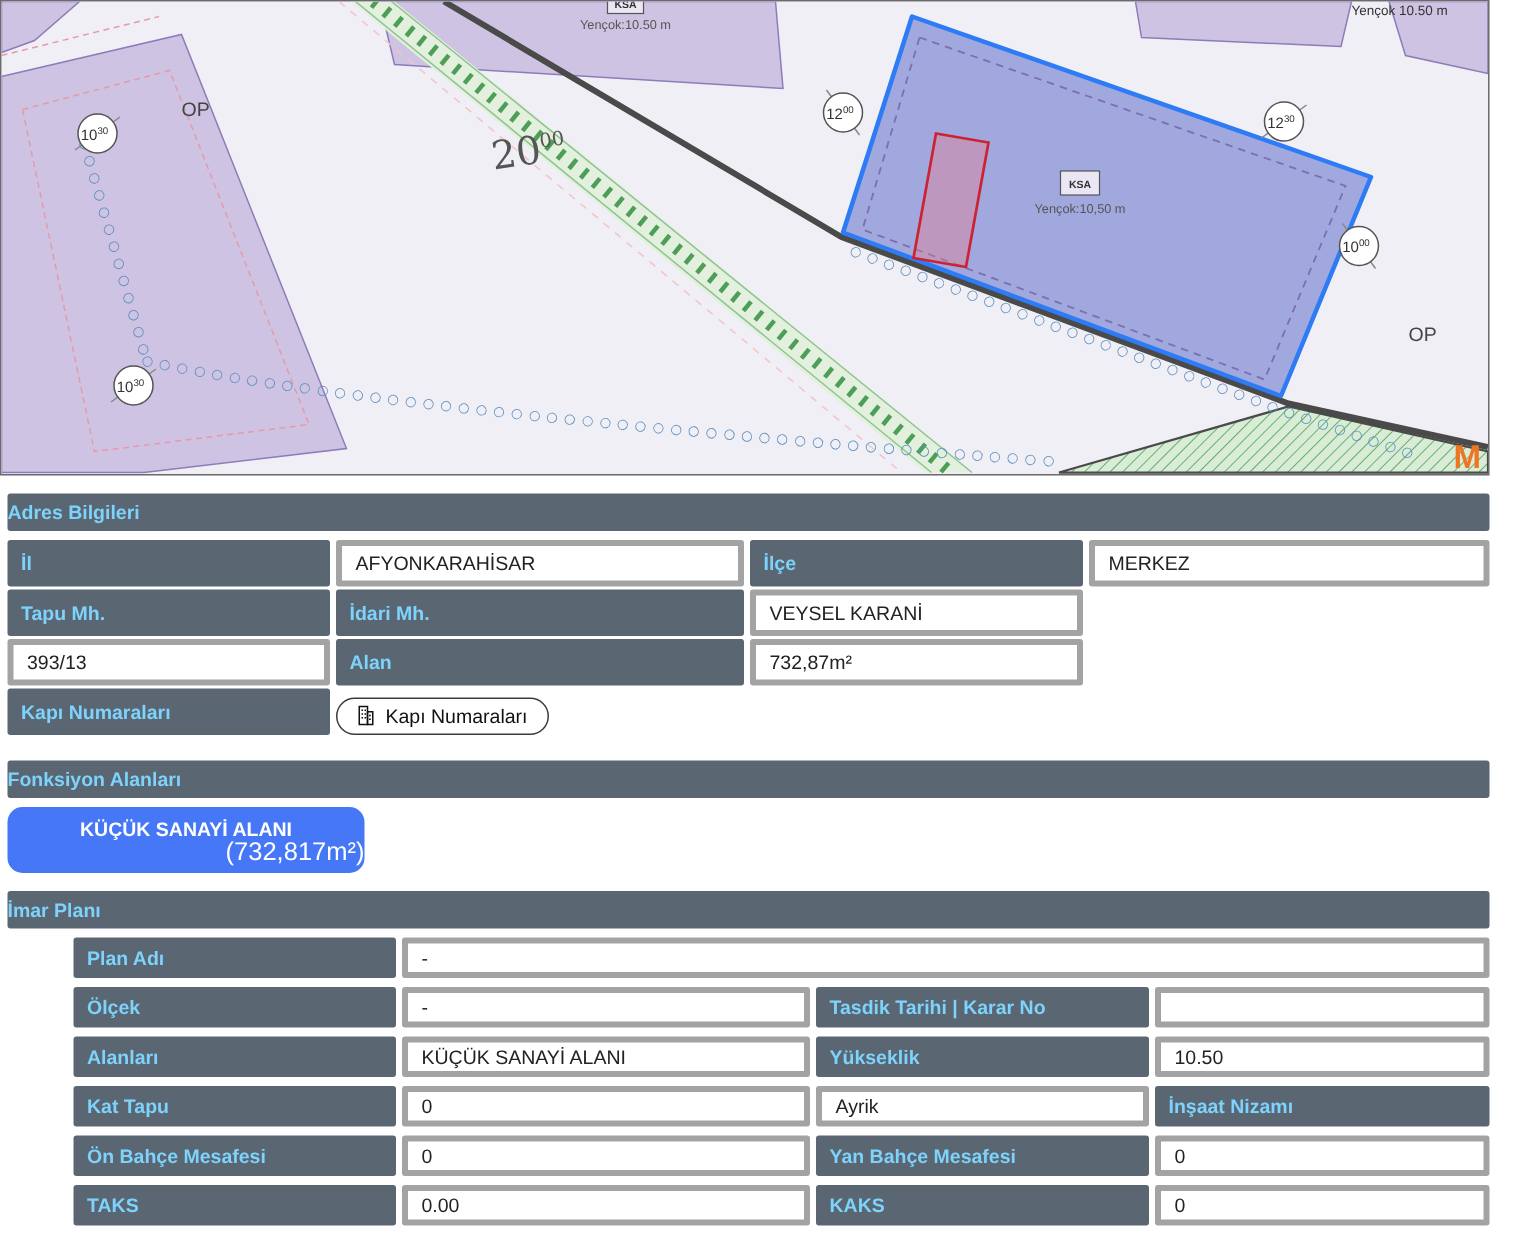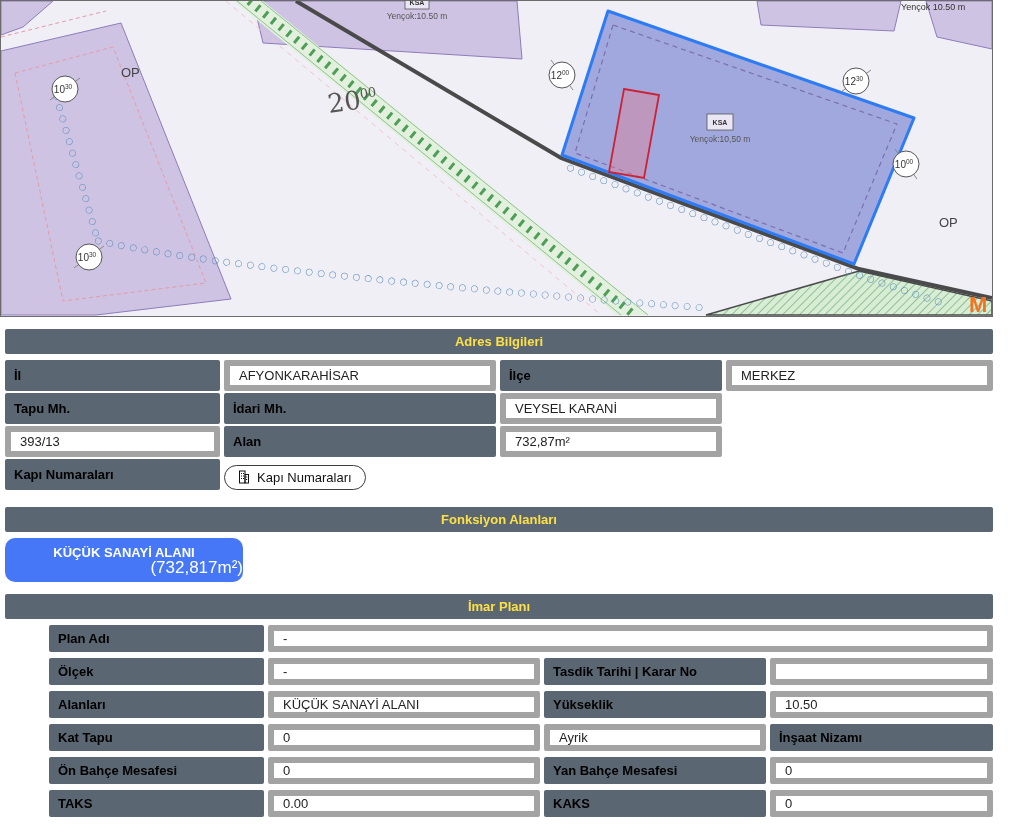--- a/index.html
+++ b/index.html
@@ -5,26 +5,26 @@
   html,body{margin:0;padding:0;background:#fff;}
   body{width:1011px;font-family:"Liberation Sans","DejaVu Sans",sans-serif;-webkit-font-smoothing:antialiased;}
   .page{position:relative;width:1011px;height:832px;overflow:hidden;background:#fff;}
 
   
   .map-wrap{position:absolute;left:0;top:0;width:991px;height:315px;border:1px solid #6b6b6b;background:#f1eff6;overflow:hidden;}
   .map-wrap svg{display:block;}
 
   
   .content{position:absolute;left:5px;top:317px;width:988px;}
-  .section-header{height:25px;line-height:25px;background:#5a6672;color:#fde047;font-size:13px;font-weight:bold;text-align:center;border-radius:2px;margin:12px 0 6px 0;}
+  .section-header{height:25px;line-height:25px;background:#5a6672;color:#7dd3fc;font-size:13px;font-weight:bold;text-align:left;border-radius:2px;margin:12px 0 6px 0;}
   .section-header:first-child{margin-top:12px;}
   .trow{display:grid;grid-template-columns:215px 272px 222px 1fr;column-gap:4px;margin-bottom:2px;}
   .c{display:flex;align-items:center;box-sizing:border-box;font-size:13px;border-radius:2px;}
-  .lab{background:#5a6672;color:#000000;font-weight:bold;padding:0 9px;height:31px;}
-  .val{background:#fff;border:6px solid #a3a3a3;color:#222;padding:0 9px;height:31px;}
+  .lab{background:#5a6672;color:#7dd3fc;font-weight:bold;padding:0 9px;height:31px;}
+  .val{background:#fff;border:4px solid #a3a3a3;color:#222;padding:0 9px;height:31px;}
   .imar .lab,.imar .val{height:27px;}
   .imar .trow{margin-bottom:6px;padding-left:44px;}
   .span-rest{grid-column:2 / -1;}
 
   .kapi-row{margin-bottom:2px;}
   .kapi-area{grid-column:2 / -1;display:flex;align-items:center;height:36px;}
   .kapi-btn{display:inline-flex;align-items:center;gap:7px;background:#fff;border:1px solid #3c3c3c;border-radius:15px;padding:4px 13px;font-size:13px;color:#111;font-family:inherit;cursor:pointer;}
 
   .func-chip{width:238px;background:#4577f6;border-radius:10px;color:#fff;text-align:center;padding:6px 0 7px 0;margin:2px 0 8px 0;cursor:pointer;}
   .func-name{font-size:13px;font-weight:bold;line-height:17px;}

